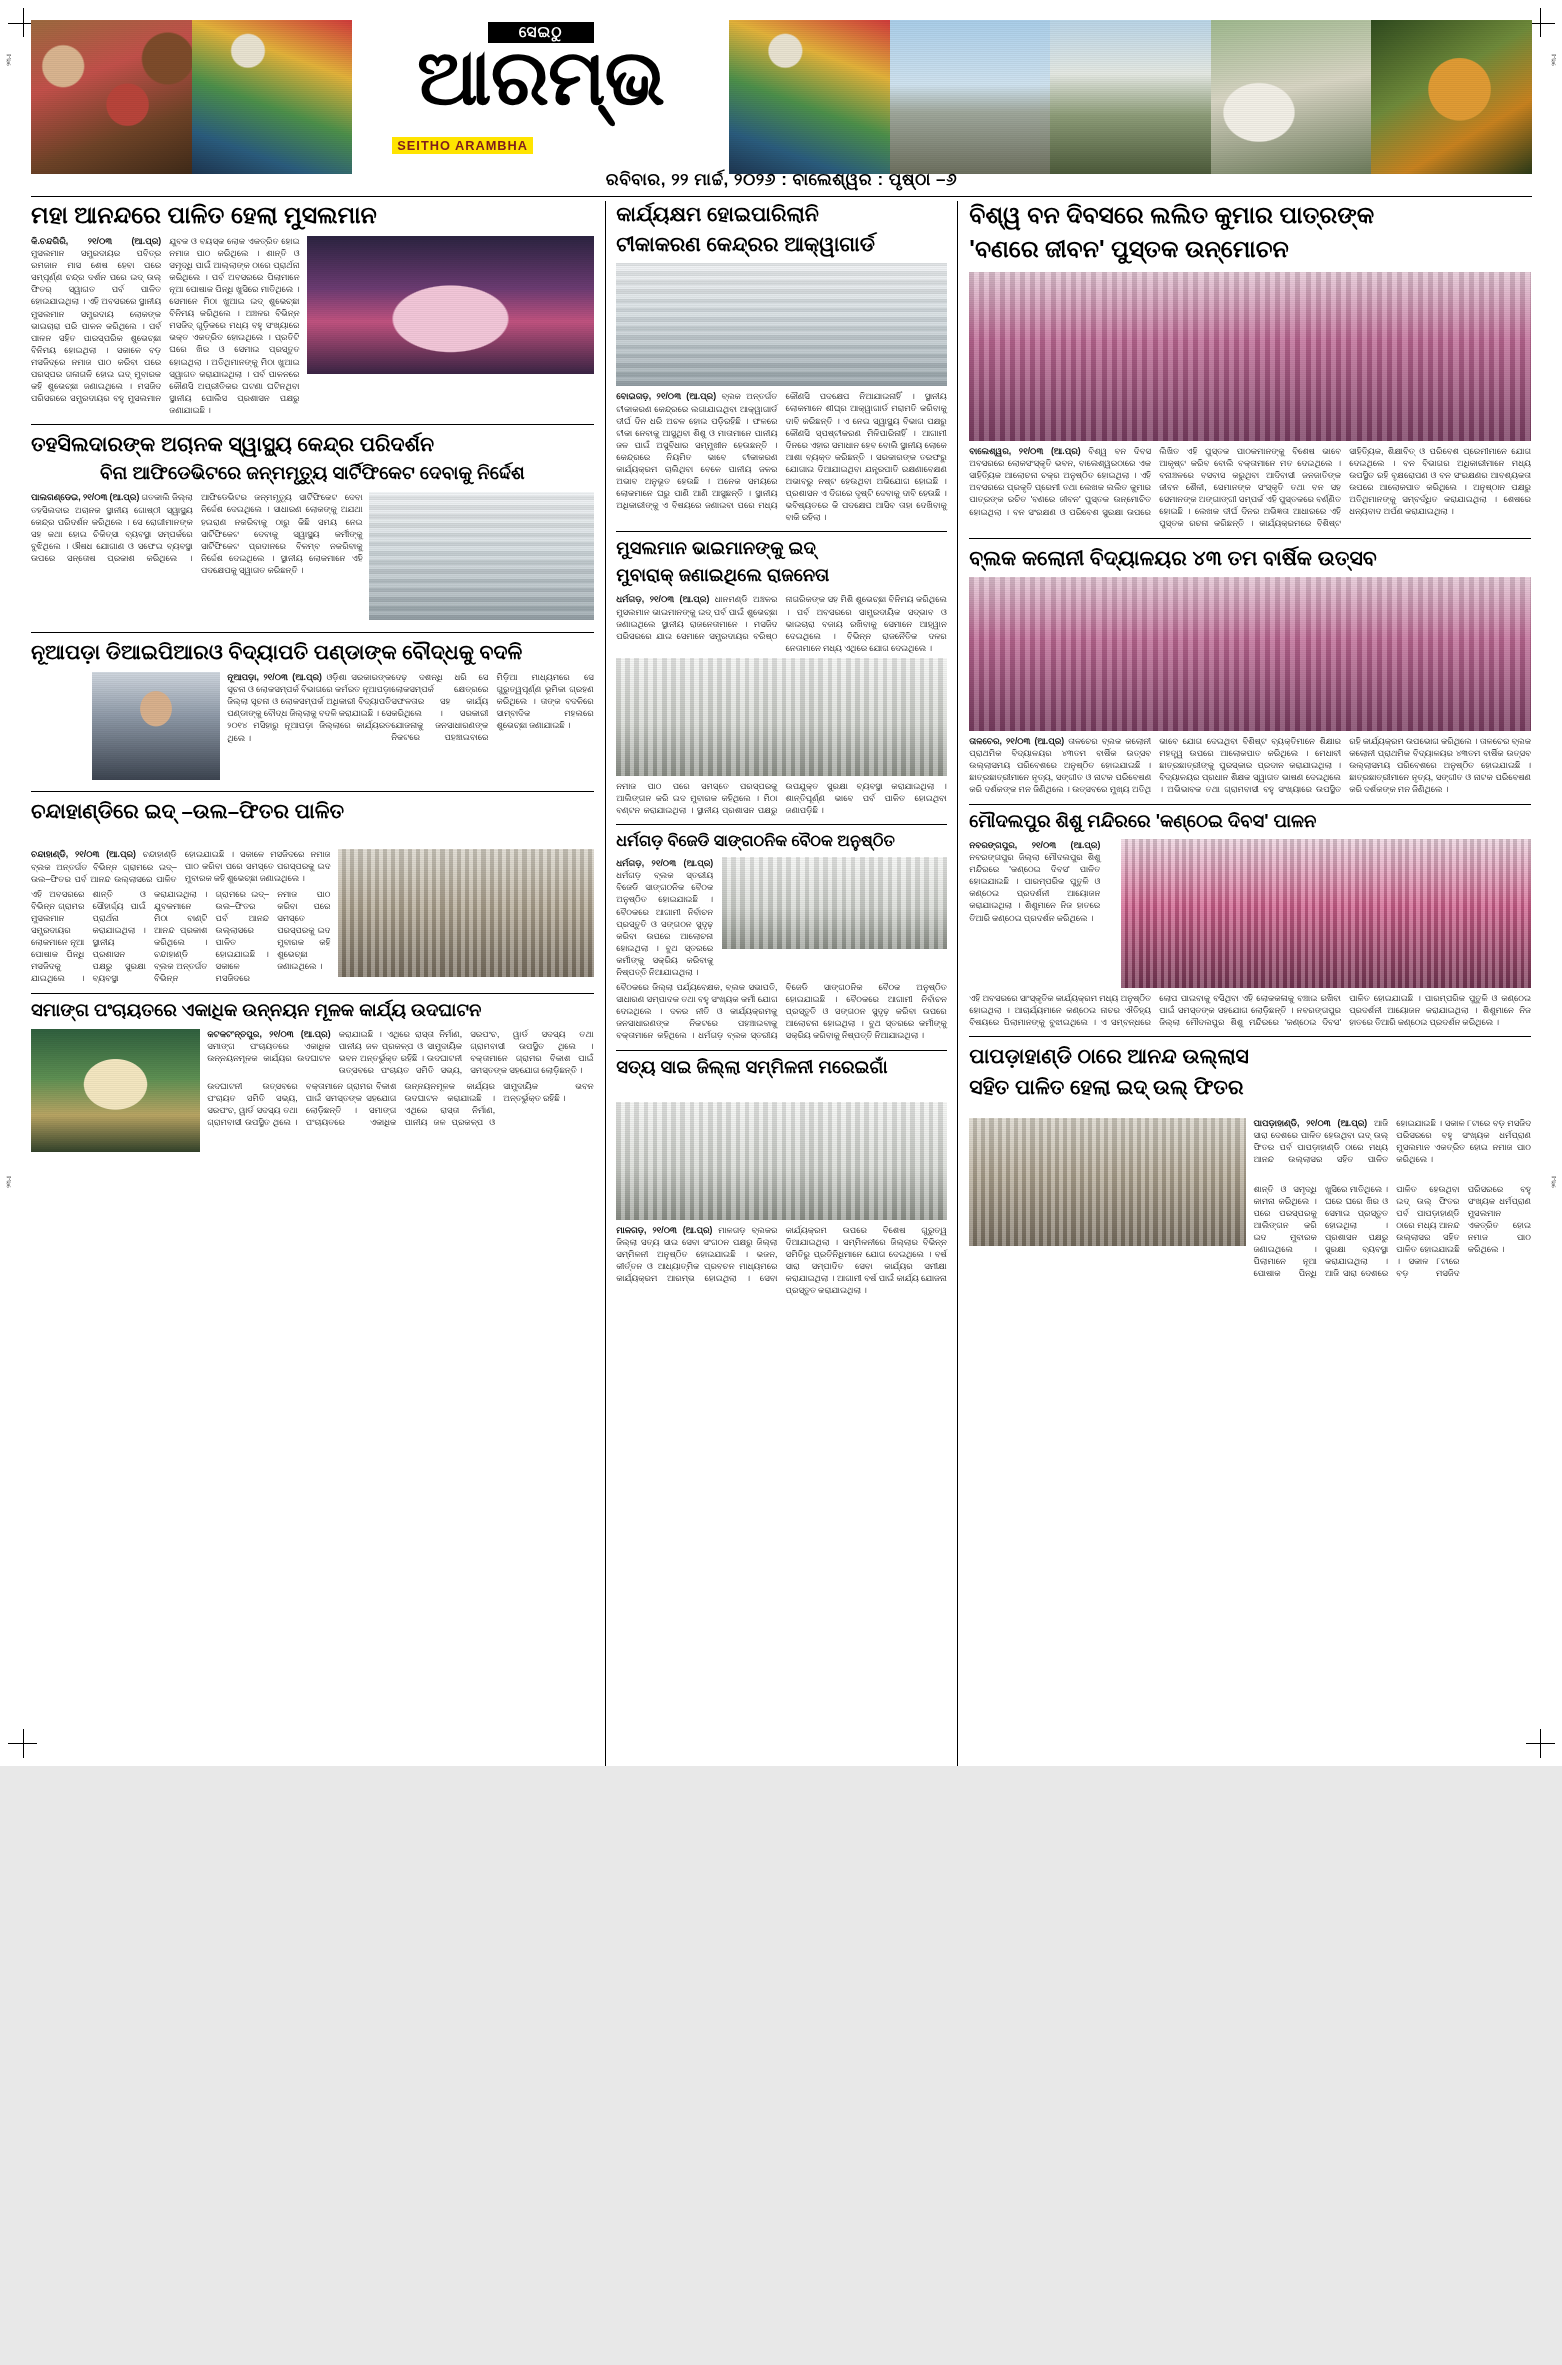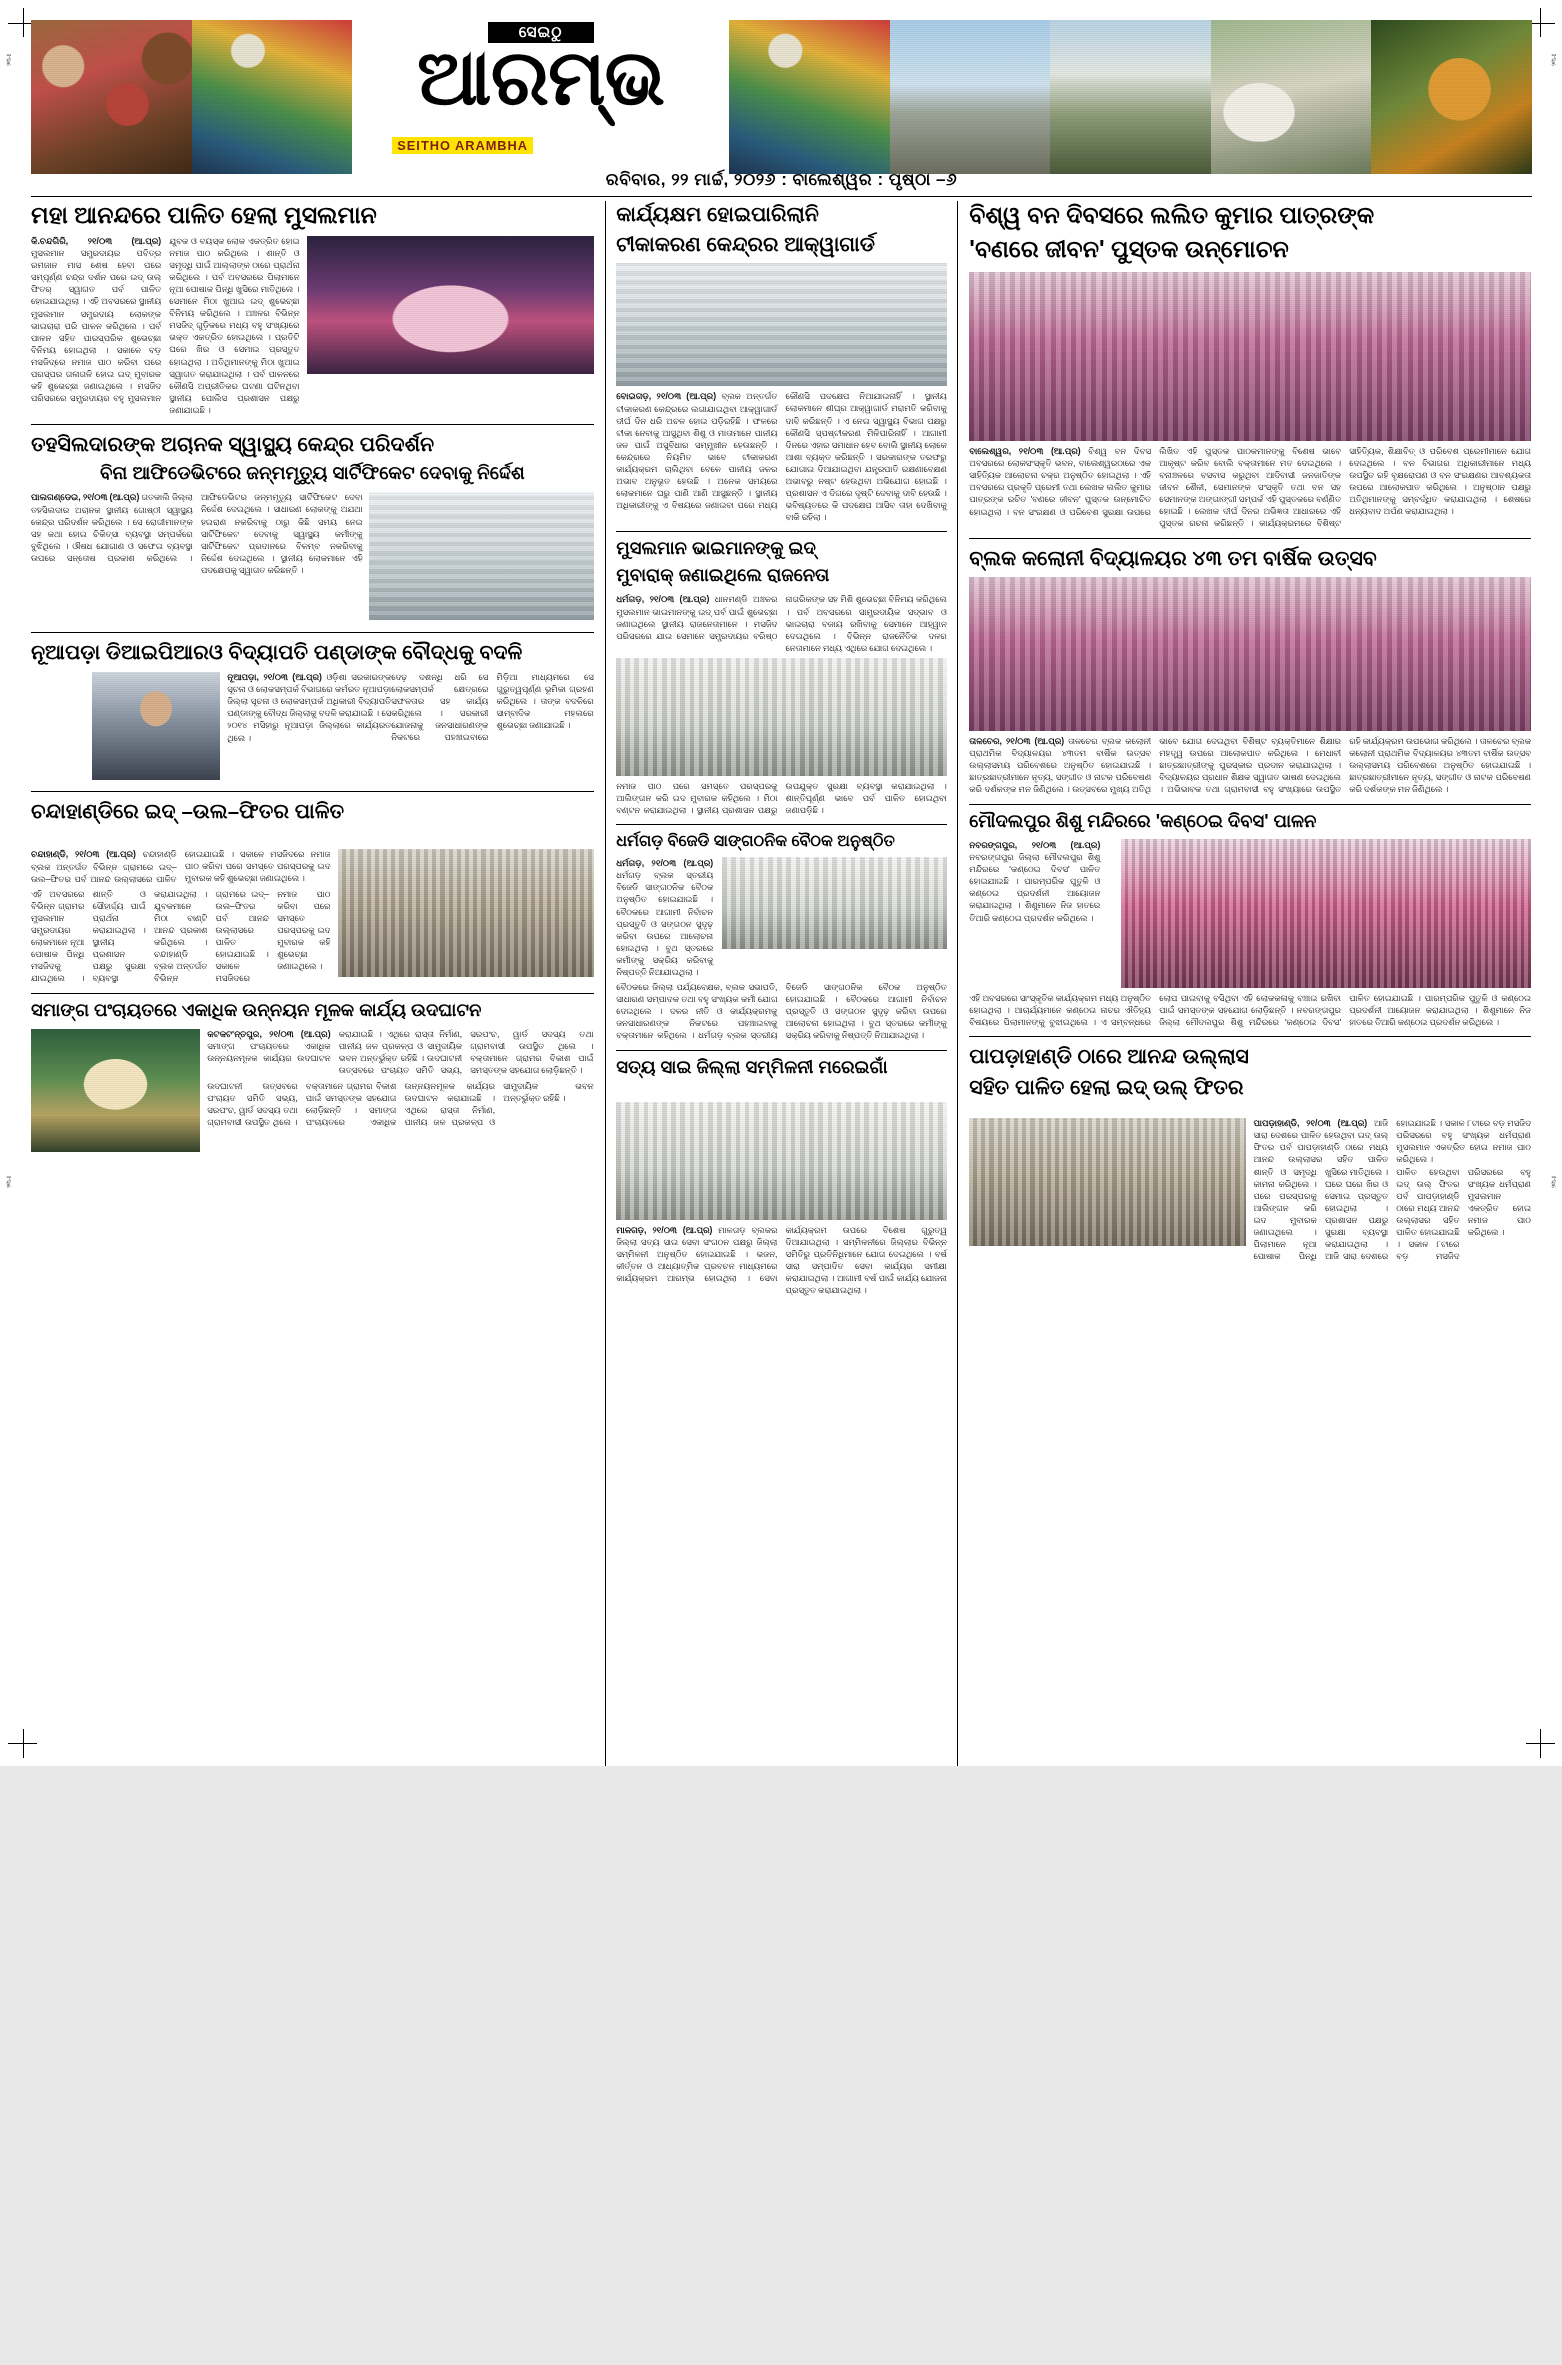--- a/index.html
+++ b/index.html
@@ -462,21 +462,21 @@
         <div class="hl hl-l" style="margin-bottom:18px;">ସହିତ ପାଳିତ ହେଲା ଇଦ୍ ଉଲ୍ ଫିତର</div>
         <div class="clearfix">
           <div class="fig photo" style="width:277px;height:128px;float:left;margin:1px 7.2px 3.1px 0;">
             <div class="ph-layer ph-crowd"></div>
               <div class="photo-grain"></div>
           </div>
           <div class="body-cols bc2">
             <p><span class="dateline">ପାପଡ଼ାହାଣ୍ଡି, ୨୧/୦୩ (ଆ.ପ୍ର)</span>
                <span>ଆଜି ସାରା ଦେଶରେ ପାଳିତ ହେଉଥିବା ଇଦ୍ ଉଲ୍ ଫିତର ପର୍ବ ପାପଡ଼ାହାଣ୍ଡି ଠାରେ ମଧ୍ୟ ଆନନ୍ଦ ଉଲ୍ଲାସର ସହିତ ପାଳିତ ହୋଇଯାଇଛି । ସକାଳ ୮ଟାରେ ବଡ଼ ମସଜିଦ ପରିସରରେ ବହୁ ସଂଖ୍ୟକ ଧର୍ମପ୍ରାଣ ମୁସଲମାନ ଏକତ୍ରିତ ହୋଇ ନମାଜ ପାଠ କରିଥିଲେ ।</span></p>
           </div>
-          <div class="body-cols bc4" style="margin-top:1px;">
+          <div class="body-cols bc4" style="margin-top:18px;">
             <p><span>ଶାନ୍ତି ଓ ସମୃଦ୍ଧି କାମନା କରିଥିଲେ । ପରେ ପରସ୍ପରକୁ ଆଲିଙ୍ଗନ କରି ଇଦ ମୁବାରକ ଜଣାଇଥିଲେ । ପିଲାମାନେ ନୂଆ ପୋଷାକ ପିନ୍ଧି ଖୁସିରେ ମାତିଥିଲେ । ଘରେ ଘରେ ଖିର ଓ ସେମାଇ ପ୍ରସ୍ତୁତ ହୋଇଥିଲା । ପ୍ରଶାସନ ପକ୍ଷରୁ ସୁରକ୍ଷା ବ୍ୟବସ୍ଥା କରାଯାଇଥିଲା ।</span>
                <span>ଆଜି ସାରା ଦେଶରେ ପାଳିତ ହେଉଥିବା ଇଦ୍ ଉଲ୍ ଫିତର ପର୍ବ ପାପଡ଼ାହାଣ୍ଡି ଠାରେ ମଧ୍ୟ ଆନନ୍ଦ ଉଲ୍ଲାସର ସହିତ ପାଳିତ ହୋଇଯାଇଛି । ସକାଳ ୮ଟାରେ ବଡ଼ ମସଜିଦ ପରିସରରେ ବହୁ ସଂଖ୍ୟକ ଧର୍ମପ୍ରାଣ ମୁସଲମାନ ଏକତ୍ରିତ ହୋଇ ନମାଜ ପାଠ କରିଥିଲେ ।</span></p>
           </div>
         </div>
       </div>
 
     </div>
   </div>
 
 </div>

